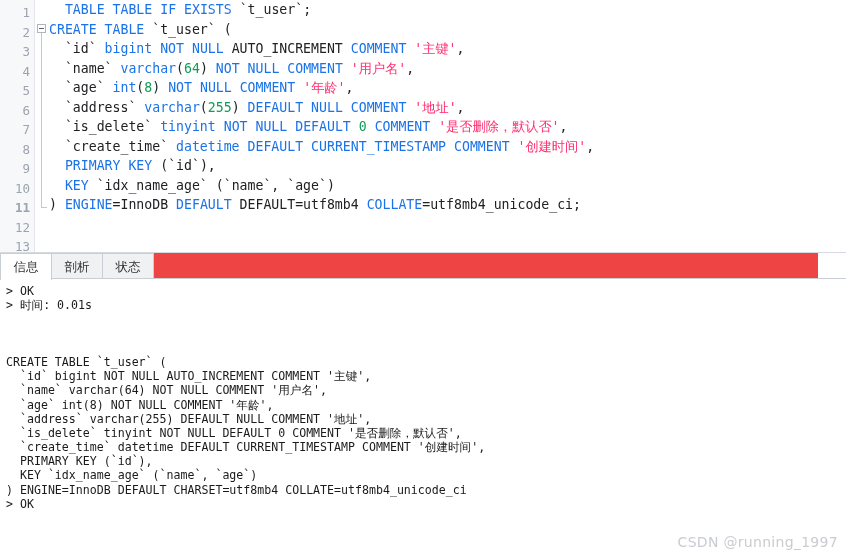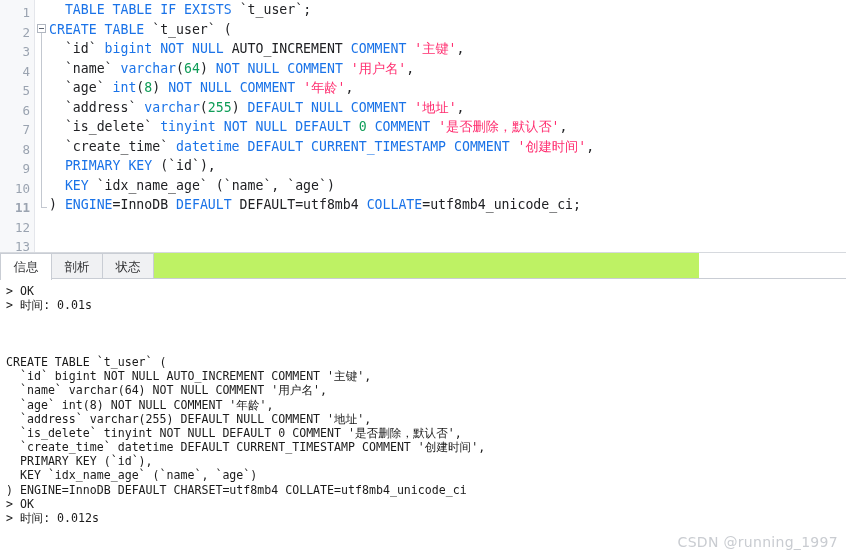--- a/index.html
+++ b/index.html
@@ -106,23 +106,23 @@
     position: absolute;
     left: 0; top: 252px;
     width: 846px; height: 1px;
     background: #d6d9de;
   }
 
   
   #tab-bar {
     position: absolute;
     left: 0; top: 253px;
-    width: 699px;
+    width: 818px;
     height: 26px;
-    background: #bef264;
+    background: #ef4444;
   }
   #tab-bar-underline {
     position: absolute;
     left: 0; top: 278px;
     width: 846px; height: 1px;
     background: #c9cdd4;
   }
   .tab {
     position: absolute;
     top: 0;
@@ -241,16 +241,15 @@
     <div class="res-line">  `id` bigint NOT NULL AUTO_INCREMENT COMMENT '主键',</div>
     <div class="res-line">  `name` varchar(64) NOT NULL COMMENT '用户名',</div>
     <div class="res-line">  `age` int(8) NOT NULL COMMENT '年龄',</div>
     <div class="res-line">  `address` varchar(255) DEFAULT NULL COMMENT '地址',</div>
     <div class="res-line">  `is_delete` tinyint NOT NULL DEFAULT 0 COMMENT '是否删除，默认否',</div>
     <div class="res-line">  `create_time` datetime DEFAULT CURRENT_TIMESTAMP COMMENT '创建时间',</div>
     <div class="res-line">  PRIMARY KEY (`id`),</div>
     <div class="res-line">  KEY `idx_name_age` (`name`, `age`)</div>
     <div class="res-line">) ENGINE=InnoDB DEFAULT CHARSET=utf8mb4 COLLATE=utf8mb4_unicode_ci</div>
     <div class="res-line">&gt; OK</div>
-    <div class="res-line">&gt; 时间: 0.012s</div>
   </div>
 
 <div id="watermark">CSDN @running_1997</div>
 
 </body></html>

